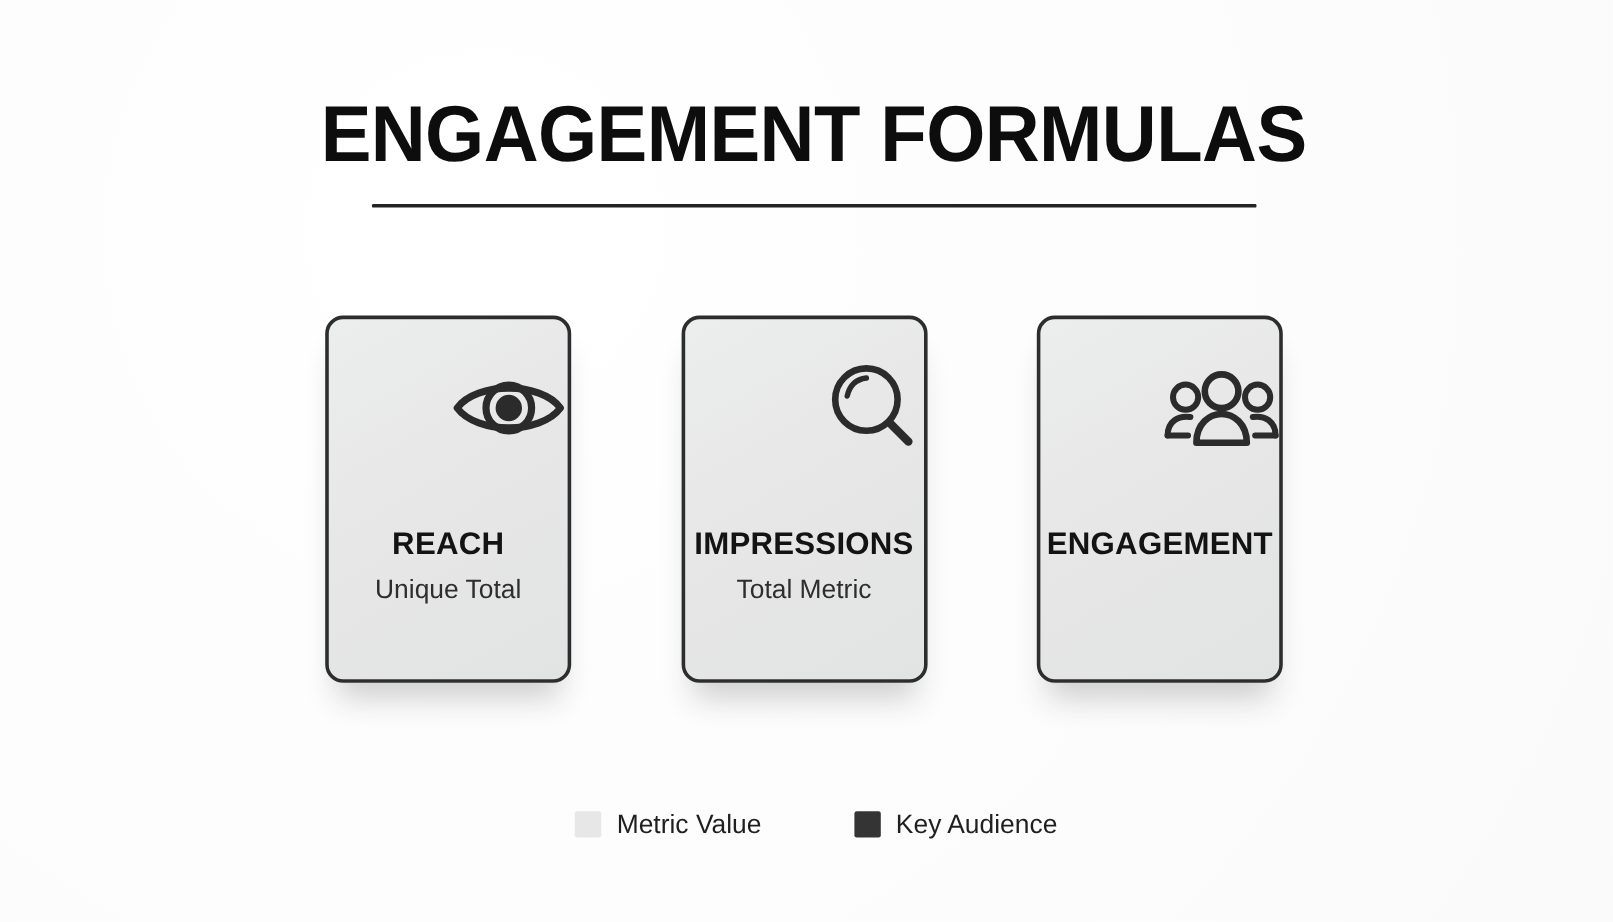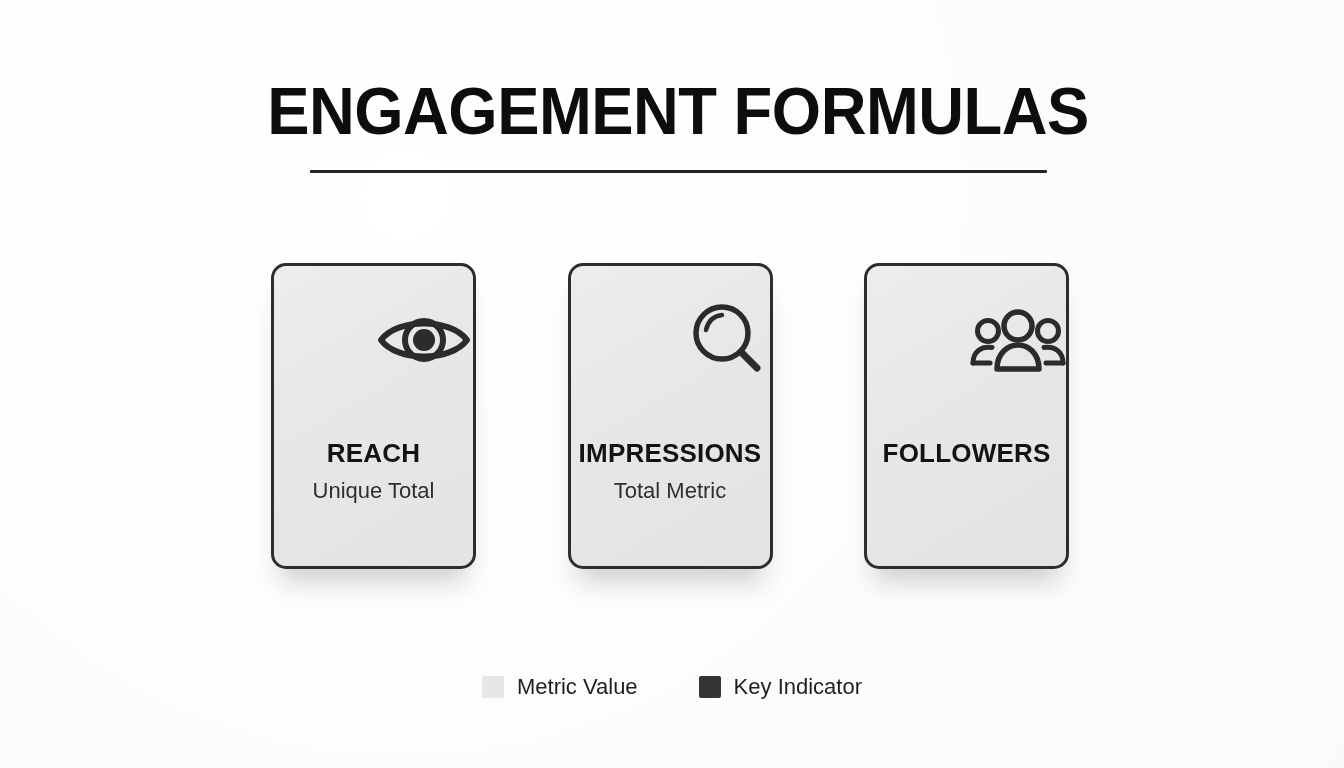--- a/index.html
+++ b/index.html
@@ -104,20 +104,21 @@
     top: 676px;
     display: flex;
     justify-content: center;
     align-items: center;
     gap: 61px;
   }
   .legend-item {
     display: flex;
     align-items: center;
     gap: 13px;
+    margin-left: 16px;
   }
   .legend-swatch {
     width: 22px;
     height: 22px;
     border-radius: 2px;
     flex: none;
   }
   .legend-label {
     font-size: 22px;
     color: #1f1f1f;
@@ -174,30 +175,30 @@
 
           <circle cx="78" cy="24" r="10.5" stroke="#2b2b2b" stroke-width="5" fill="none"></circle>
           <path d="M93 56 C93 44, 84 39, 74 40.5" stroke="#2b2b2b" stroke-width="5" stroke-linecap="round" fill="none"></path>
           <line x1="76" y1="56" x2="93" y2="56" stroke="#2b2b2b" stroke-width="5" stroke-linecap="round"></line>
 
           <circle cx="48" cy="19" r="14" stroke="#2b2b2b" stroke-width="5.5" fill="none"></circle>
           <path d="M27 62 C27 46, 38 38, 48 38 C58 38, 69 46, 69 62 Z" stroke="#2b2b2b" stroke-width="5.5" stroke-linejoin="round" fill="none"></path>
         </svg>
       </div>
       <div class="card-text">
-        <div class="card-title">FOLLOWERS</div>
+        <div class="card-title">ENGAGEMENT</div>
       </div>
     </div>
 
   </div>
 
   <div class="legend">
     <div class="legend-item">
       <span class="legend-swatch" style="background:#e7e7e7"></span>
       <span class="legend-label">Metric Value</span>
     </div>
     <div class="legend-item">
       <span class="legend-swatch" style="background:#343434"></span>
-      <span class="legend-label">Key Indicator</span>
+      <span class="legend-label">Key Audience</span>
     </div>
   </div>
 
 </div>
 
 </body></html>

